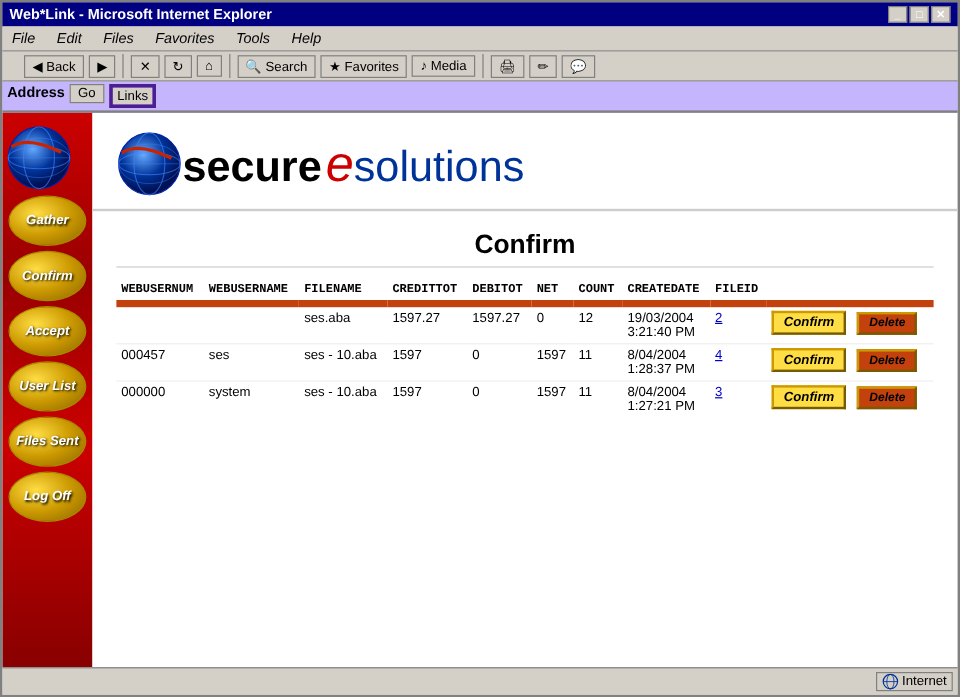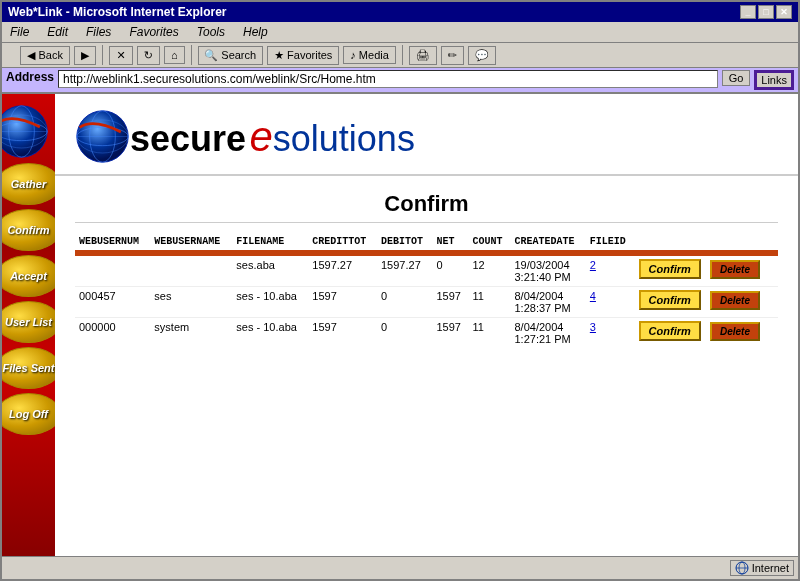--- a/index.html
+++ b/index.html
@@ -112,21 +112,21 @@
 
     
     .content-area {
       display: flex;
       flex: 1;
       overflow: hidden;
     }
 
     
     .sidebar {
-      width: 53px;
+      width: 75px;
       background: linear-gradient(to bottom, #cc0000 0%, #990000 30%, #cc0000 60%, #880000 100%);
       display: flex;
       flex-direction: column;
       align-items: center;
       padding-top: 10px;
       gap: 4px;
       flex-shrink: 0;
     }
     .nav-item {
       width: 65px;
@@ -313,21 +313,20 @@
     <button class="toolbar-btn">★ Favorites</button>
     <button class="toolbar-btn">♪ Media</button>
     <div class="toolbar-separator"></div>
     <button class="toolbar-btn">🖨</button>
     <button class="toolbar-btn">✏</button>
     <button class="toolbar-btn">💬</button>
   </div>
 
   <div class="address-bar">
     <span class="address-label">Address</span>
-    <input class="address-input" value="http://weblink1.securesolutions.com/weblink/Src/Home.htm" readonly="" style="">
     <button class="go-btn">Go</button>
     <button class="links-btn">Links</button>
   </div>
 
   <div class="content-area">
 
     <div class="sidebar">
 
       <div class="logo-globe">
         <svg viewBox="0 0 60 60" xmlns="http://www.w3.org/2000/svg">

